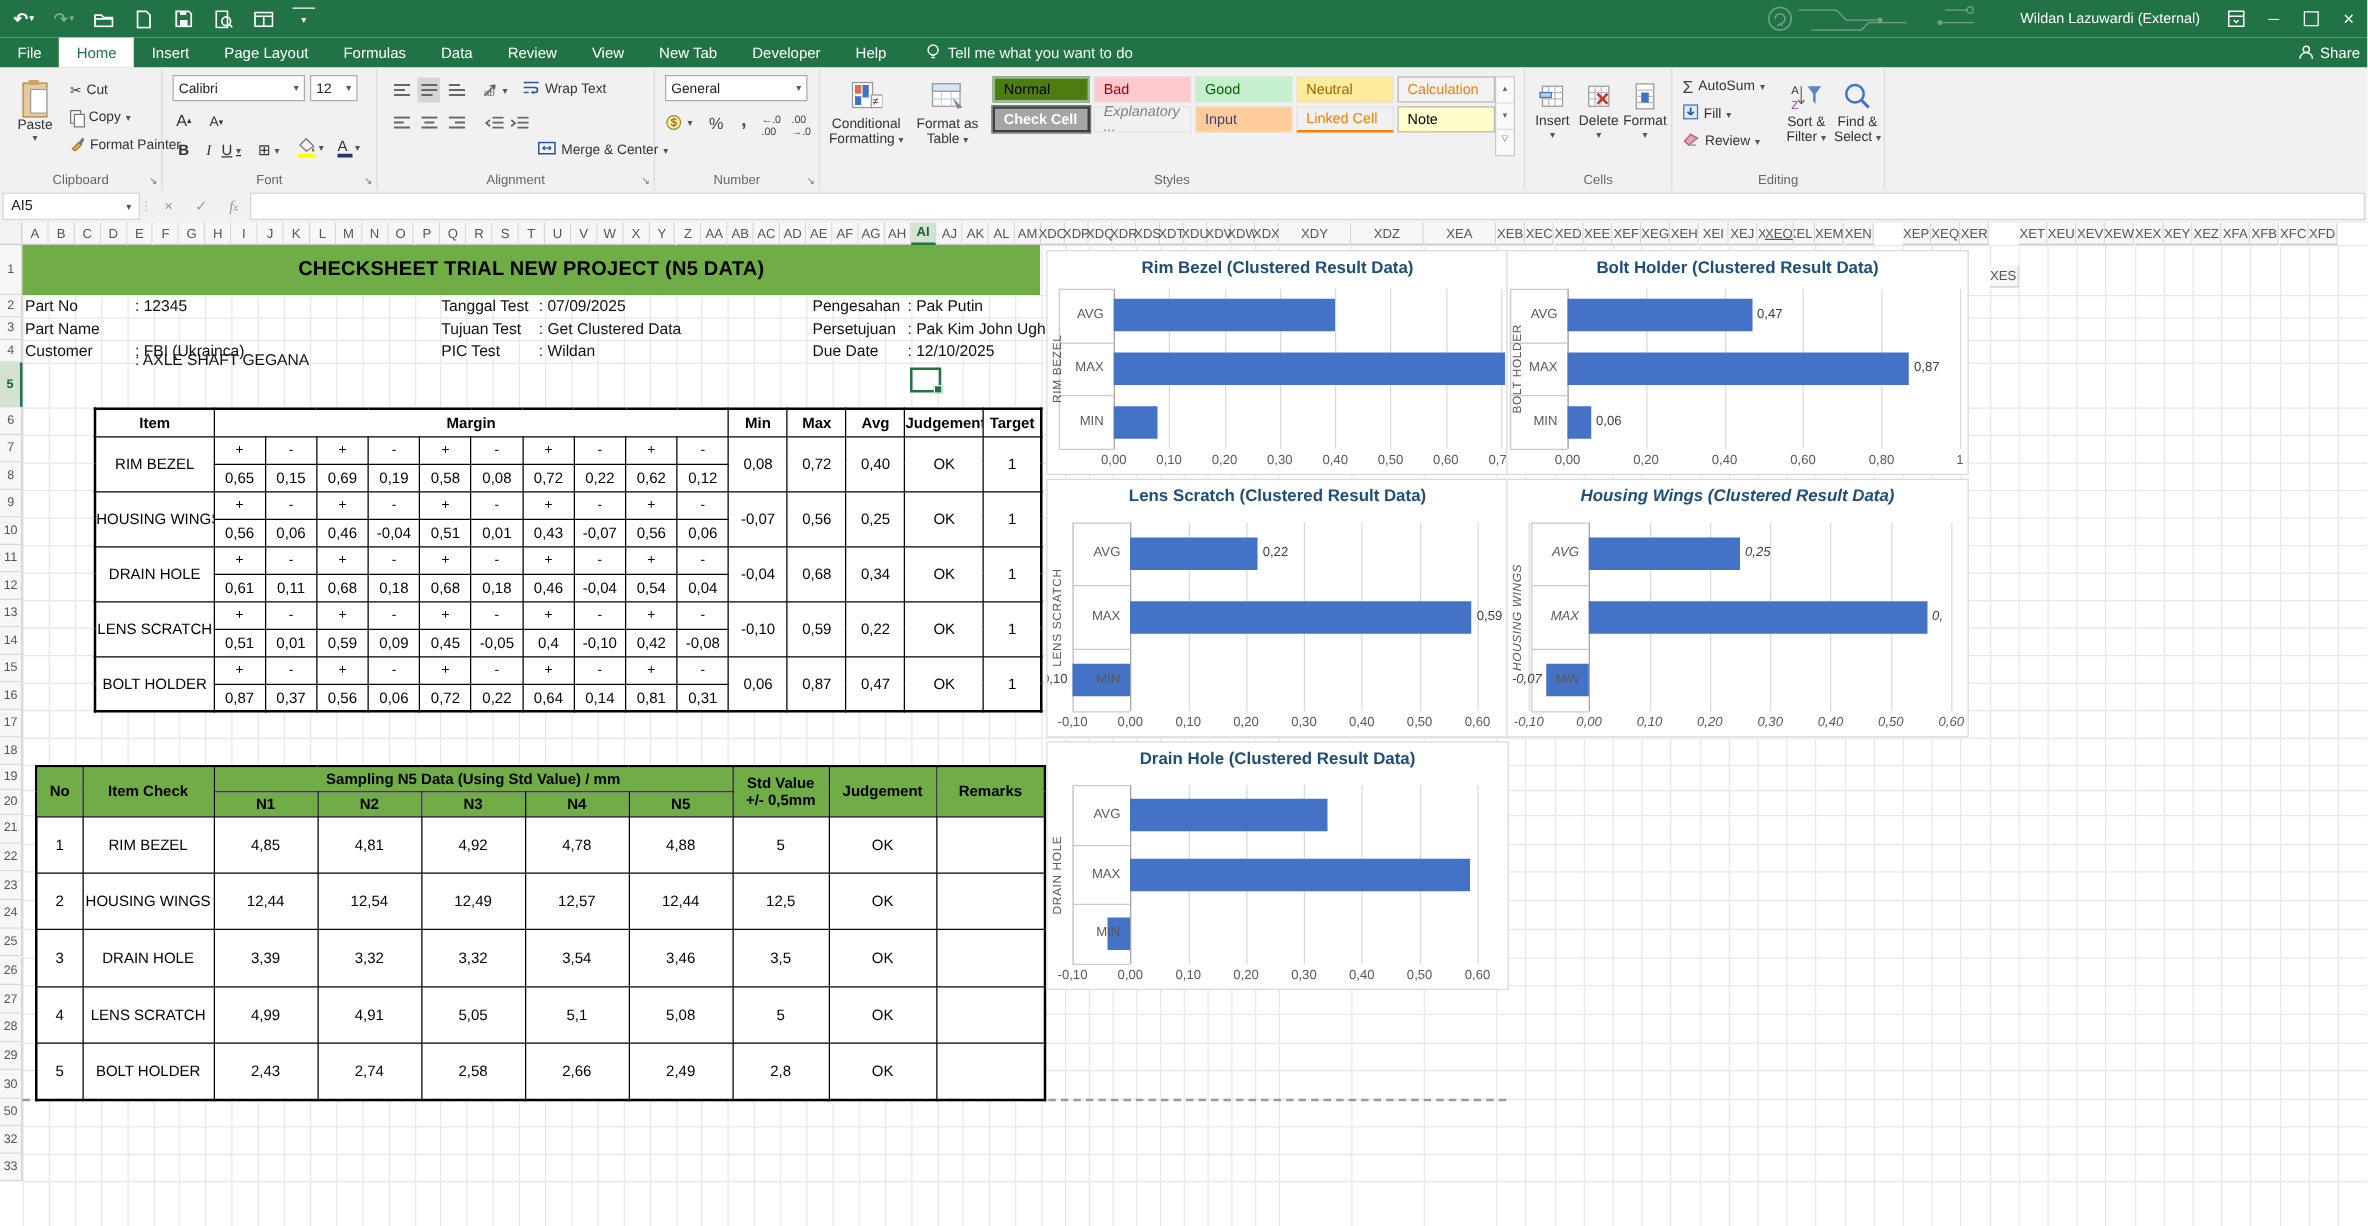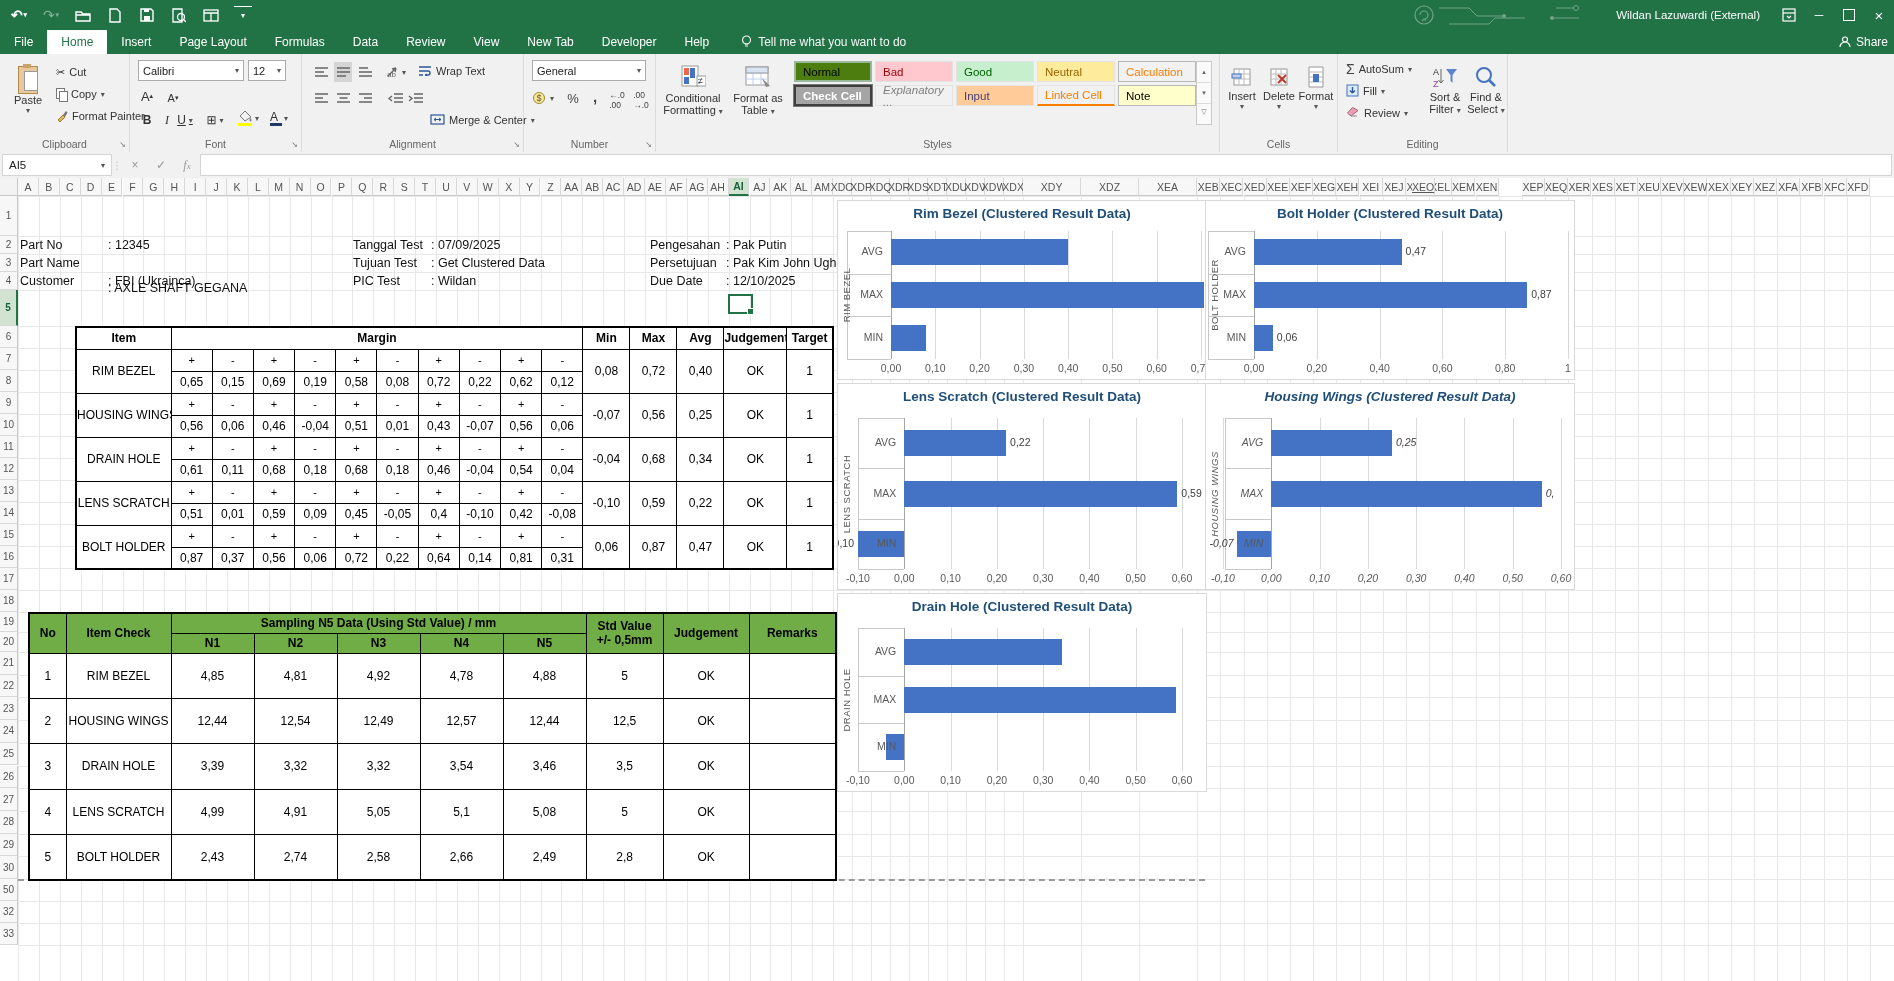--- a/index.html
+++ b/index.html
@@ -633,21 +633,21 @@
     <div class="colh" style="left: 1359.5px; width: 23.2px;">XEI</div>
     <div class="colh" style="left: 1382.7px; width: 23.2px;">XEJ</div>
     <div class="colh" style="left: 1405.9px; width: 23.2px;">XEK</div>
     <div class="colh" style="left: 1429.1px; width: 23.2px;">XEL</div>
     <div class="colh" style="left: 1452.3px; width: 23.2px;">XEM</div>
     <div class="colh" style="left: 1475.5px; width: 23.2px;">XEN</div>
     <div class="colh" style="left: 1412px; width: 23.2px; text-decoration: underline;">XEO</div>
     <div class="colh" style="left: 1521.9px; width: 23.2px;">XEP</div>
     <div class="colh" style="left: 1545.1px; width: 23.2px;">XEQ</div>
     <div class="colh" style="left: 1568.3px; width: 23.2px;">XER</div>
-    <div class="colh" style="left: 1591.5px; width: 23.2px;">XES</div>
+    <div class="colh" style="left: 1591.5px; width: 23.2px; margin-top: 34px;">XES</div>
     <div class="colh" style="left: 1614.7px; width: 23.2px;">XET</div>
     <div class="colh" style="left: 1637.9px; width: 23.2px;">XEU</div>
     <div class="colh" style="left: 1661.1px; width: 23.2px;">XEV</div>
     <div class="colh" style="left: 1684.3px; width: 23.2px;">XEW</div>
     <div class="colh" style="left: 1707.5px; width: 23.2px;">XEX</div>
     <div class="colh" style="left: 1730.7px; width: 23.2px;">XEY</div>
     <div class="colh" style="left: 1753.9px; width: 23.2px;">XEZ</div>
     <div class="colh" style="left: 1777.1px; width: 23.2px;">XFA</div>
     <div class="colh" style="left: 1800.3px; width: 23.2px;">XFB</div>
     <div class="colh" style="left: 1823.5px; width: 23.2px;">XFC</div>
@@ -678,20 +678,21 @@
     <div class="rowh" style="top: 542.1px; height: 22.7px;">24</div>
     <div class="rowh" style="top: 564.8px; height: 22.7px;">25</div>
     <div class="rowh" style="top: 587.5px; height: 22.7px;">26</div>
     <div class="rowh" style="top: 610.2px; height: 22.7px;">27</div>
     <div class="rowh" style="top: 632.9px; height: 22.7px;">28</div>
     <div class="rowh" style="top: 655.6px; height: 22.7px;">29</div>
     <div class="rowh" style="top: 678.3px; height: 22.7px;">30</div>
     <div class="rowh" style="top: 701px; height: 22px;">50</div>
     <div class="rowh" style="top: 723px; height: 22px;">32</div>
     <div class="rowh" style="top: 745px; height: 22px;">33</div>
+    <div class="sheet-title" style="left: 18px; top: 18px; width: 814px; height: 40px;">CHECKSHEET TRIAL NEW PROJECT (N5 DATA)</div>
     <div class="inf" style="left: 20px; top: 58px; height: 18px; align-items: center;">Part No</div>
     <div class="inf" style="left: 108px; top: 58px; height: 18px; align-items: center;">: 12345</div>
     <div class="inf" style="left: 20px; top: 76px; height: 18px; align-items: center;">Part Name</div>
     <div class="inf" style="left: 108px; top: 76px; height: 18px; align-items: center; margin-top: 25px;">: AXLE SHAFT GEGANA</div>
     <div class="inf" style="left: 20px; top: 94px; height: 18px; align-items: center;">Customer</div>
     <div class="inf" style="left: 108px; top: 94px; height: 18px; align-items: center;">: FBI (Ukrainca)</div>
     <div class="inf" style="left: 353px; top: 58px; height: 18px; align-items: center;">Tanggal Test</div>
     <div class="inf" style="left: 431px; top: 58px; height: 18px; align-items: center;">: 07/09/2025</div>
     <div class="inf" style="left: 353px; top: 76px; height: 18px; align-items: center;">Tujuan Test</div>
     <div class="inf" style="left: 431px; top: 76px; height: 18px; align-items: center;">: Get Clustered Data</div>

